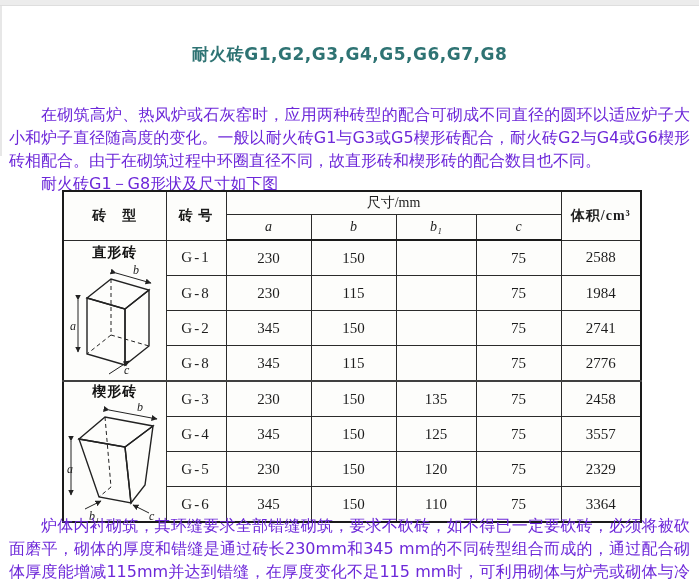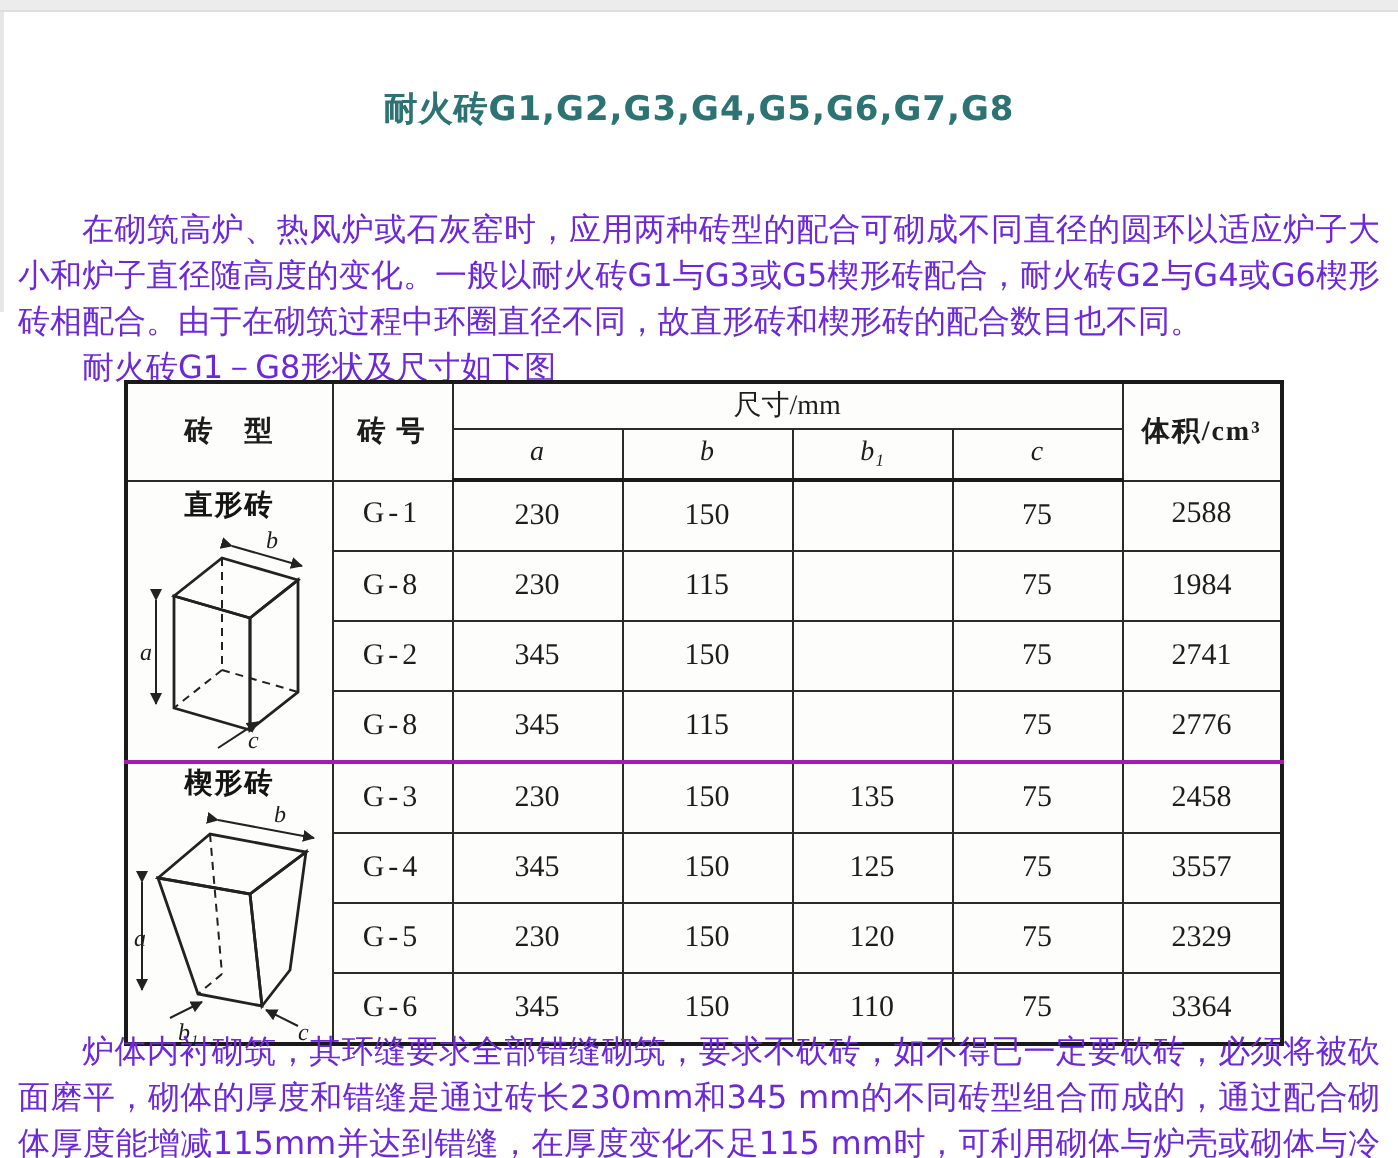--- a/index.html
+++ b/index.html
@@ -75,21 +75,21 @@
     padding-top: 5px;
   }
   .type-label {
     font-family: Liberation Mono, monospace;
     font-weight: bold;
     font-size: 14px;
     color: #141414;
     letter-spacing: 1px;
     margin-bottom: 2px;
   }
-  tr.group-start td { border-top: 2px solid #a21caf; margin-left: 28px; }
+  tr.group-start td { border-top: 2px solid #404040; margin-left: 28px; }
   .diagram { display: block; margin: 0 auto; }
   .diagram text {
     font-family: "Liberation Serif", "DejaVu Serif", serif;
     font-style: italic;
     font-size: 12px;
     fill: #1d1d1d;
   }
 </style>
 </head>
 <body>

